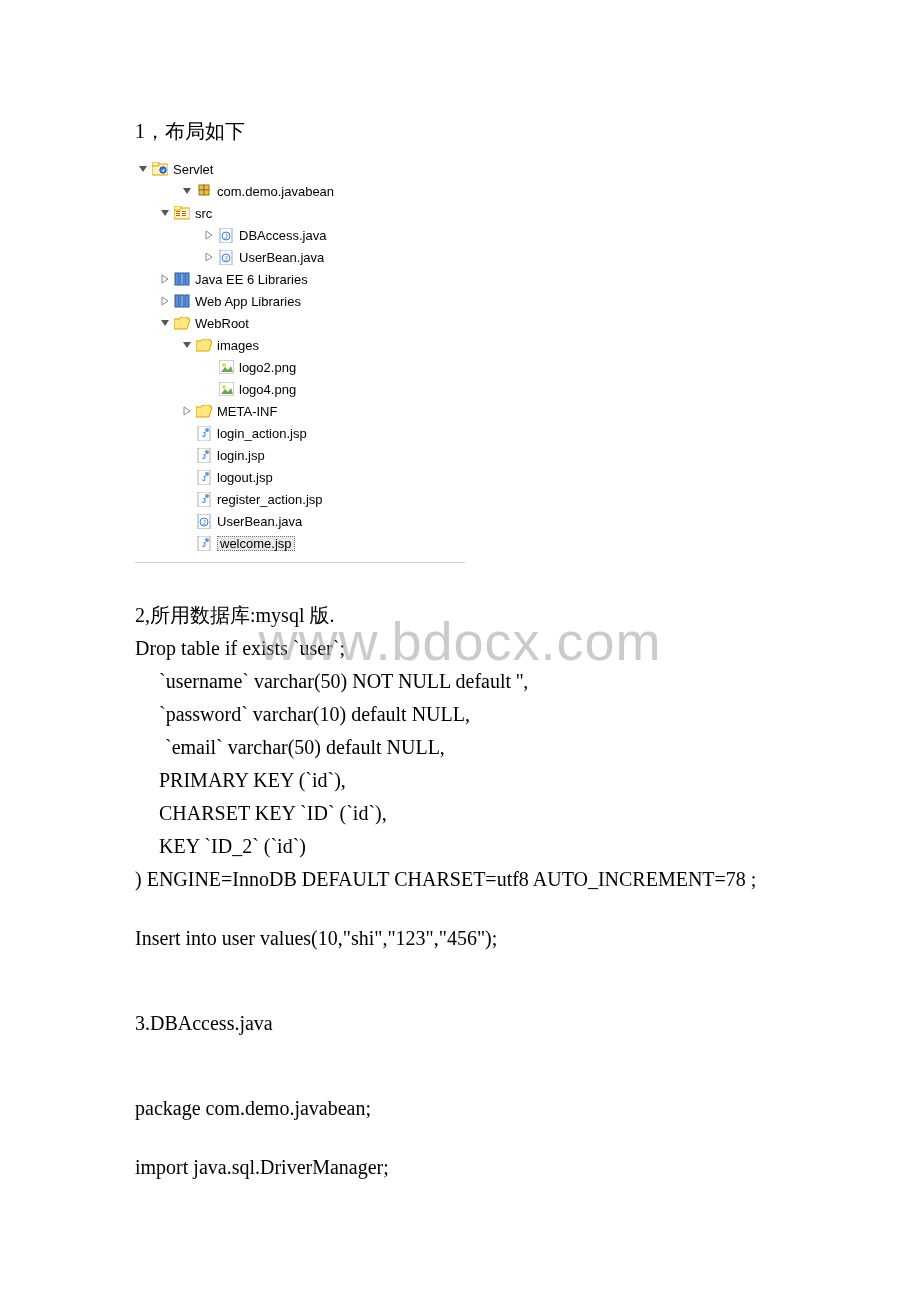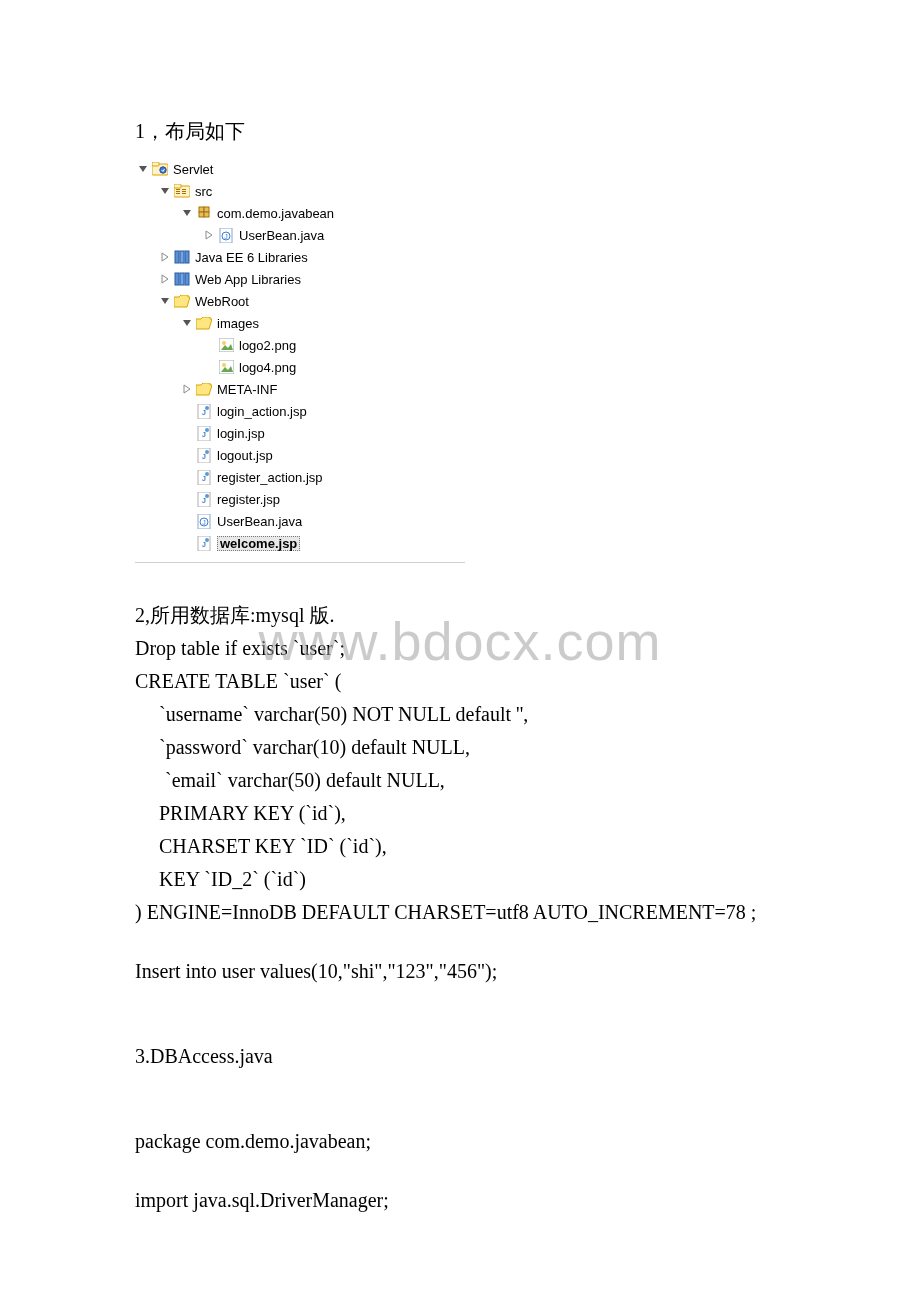--- a/index.html
+++ b/index.html
@@ -57,21 +57,20 @@
     align-items: center;
     justify-content: center;
     margin-right: 4px;
   }
   .ico svg { display: block; }
   .node-label { color: #000; }
   .selected-box {
     border: 1px dotted #777;
     background: #e8e8e8;
     padding: 0 2px;
-    font-weight: bold;
   }
   .watermark {
     position: absolute;
     top: 610px;
     left: 0;
     width: 920px;
     text-align: center;
     font-family: Arial, sans-serif;
     font-size: 54px;
     font-weight: 400;
@@ -112,20 +111,38 @@
             <rect x="0" y="2" width="16" height="11" rx="1" fill="#fff1c9" stroke="#d9a400"></rect>
             <rect x="0" y="0" width="7" height="4" rx="1" fill="#fff1c9" stroke="#d9a400"></rect>
             <circle cx="11" cy="8" r="3.2" fill="#3b7bd6" stroke="#1f4f99"></circle>
             <path d="M9.5 8 L11 9.5 L12.5 7" stroke="#fff" stroke-width="1" fill="none"></path>
           </svg>
       </span>
       <span class="node-label">Servlet</span>
     </div>
 
     <div class="tree-row">
+      <span class="indent i2"></span>
+      <span class="toggle">
+        <svg width="10" height="10">
+            <path d="M1 2 L9 2 L5 8 Z" fill="#555"></path>
+          </svg>
+      </span>
+      <span class="ico">
+        <svg width="16" height="14">
+            <rect x="3" y="1" width="5" height="5" fill="#e0c060" stroke="#a87000"></rect>
+            <rect x="8" y="1" width="5" height="5" fill="#e0c060" stroke="#a87000"></rect>
+            <rect x="3" y="6" width="5" height="5" fill="#e0c060" stroke="#a87000"></rect>
+            <rect x="8" y="6" width="5" height="5" fill="#e0c060" stroke="#a87000"></rect>
+          </svg>
+      </span>
+      <span class="node-label">com.demo.javabean</span>
+    </div>
+
+    <div class="tree-row">
       <span class="indent i1"></span>
       <span class="toggle">
         <svg width="10" height="10">
             <path d="M1 2 L9 2 L5 8 Z" fill="#555"></path>
           </svg>
       </span>
       <span class="ico">
         <svg width="16" height="14">
             <rect x="0" y="2" width="16" height="11" rx="1" fill="#fff1c9" stroke="#d9a400"></rect>
             <rect x="0" y="0" width="7" height="4" rx="1" fill="#fff1c9" stroke="#d9a400"></rect>
@@ -134,37 +151,35 @@
             <rect x="2" y="9" width="4" height="1" fill="#a87000"></rect>
             <rect x="8" y="5" width="4" height="1" fill="#a87000"></rect>
             <rect x="8" y="7" width="4" height="1" fill="#a87000"></rect>
             <rect x="8" y="9" width="4" height="1" fill="#a87000"></rect>
           </svg>
       </span>
       <span class="node-label">src</span>
     </div>
 
     <div class="tree-row">
-      <span class="indent i2"></span>
-      <span class="toggle">
-        <svg width="10" height="10">
-            <path d="M1 2 L9 2 L5 8 Z" fill="#555"></path>
-          </svg>
-      </span>
-      <span class="ico">
-        <svg width="16" height="14">
-            <rect x="3" y="1" width="5" height="5" fill="#e0c060" stroke="#a87000"></rect>
-            <rect x="8" y="1" width="5" height="5" fill="#e0c060" stroke="#a87000"></rect>
-            <rect x="3" y="6" width="5" height="5" fill="#e0c060" stroke="#a87000"></rect>
-            <rect x="8" y="6" width="5" height="5" fill="#e0c060" stroke="#a87000"></rect>
-          </svg>
-      </span>
-      <span class="node-label">com.demo.javabean</span>
-    </div>
-
+      <span class="indent i3"></span>
+      <span class="toggle">
+        <svg width="10" height="10">
+            <path d="M2 1 L8 5 L2 9 Z" fill="none" stroke="#8a8a8a"></path>
+          </svg>
+      </span>
+      <span class="ico">
+        <svg width="14" height="15">
+            <rect x="1" y="0" width="12" height="15" fill="#fff" stroke="#8aa8c8"></rect>
+            <circle cx="7" cy="8" r="4" fill="#fff" stroke="#3b7bd6"></circle>
+            <text x="7" y="11" font-size="7" text-anchor="middle" fill="#3b7bd6" font-family="Arial">J</text>
+          </svg>
+      </span>
+      <span class="node-label">DBAccess.java</span>
+    </div>
 
     <div class="tree-row">
       <span class="indent i3"></span>
       <span class="toggle">
         <svg width="10" height="10">
             <path d="M2 1 L8 5 L2 9 Z" fill="none" stroke="#8a8a8a"></path>
           </svg>
       </span>
       <span class="ico">
         <svg width="14" height="15">
@@ -328,32 +343,20 @@
       <span class="ico">
         <svg width="14" height="15">
             <rect x="1" y="0" width="12" height="15" fill="#fff" stroke="#b0b0b0"></rect>
             <text x="7" y="11" font-size="7" text-anchor="middle" fill="#3b7bd6" font-family="Arial" font-weight="bold">J</text>
             <circle cx="10" cy="4" r="2" fill="#5a9bd4"></circle>
           </svg>
       </span>
       <span class="node-label">register_action.jsp</span>
     </div>
 
-    <div class="tree-row">
-      <span class="indent i2"></span>
-      <span class="toggle"></span>
-      <span class="ico">
-        <svg width="14" height="15">
-            <rect x="1" y="0" width="12" height="15" fill="#fff" stroke="#b0b0b0"></rect>
-            <text x="7" y="11" font-size="7" text-anchor="middle" fill="#3b7bd6" font-family="Arial" font-weight="bold">J</text>
-            <circle cx="10" cy="4" r="2" fill="#5a9bd4"></circle>
-          </svg>
-      </span>
-      <span class="node-label">register.jsp</span>
-    </div>
 
     <div class="tree-row">
       <span class="indent i2"></span>
       <span class="toggle"></span>
       <span class="ico">
         <svg width="14" height="15">
             <rect x="1" y="0" width="12" height="15" fill="#fff" stroke="#8aa8c8"></rect>
             <circle cx="7" cy="8" r="4" fill="#fff" stroke="#3b7bd6"></circle>
             <text x="7" y="11" font-size="7" text-anchor="middle" fill="#3b7bd6" font-family="Arial">J</text>
           </svg>
@@ -373,21 +376,20 @@
       </span>
       <span class="node-label selected-box">welcome.jsp</span>
     </div>
 
   </div>
 
   <div class="body-text">
     <div class="spacer"></div>
     <p>2,所用数据库:mysql 版.</p>
     <p>Drop table if exists `user`;</p>
-    <p>CREATE TABLE `user` (</p>
     <p class="code-indent">`username` varchar(50) NOT NULL default '',</p>
     <p class="code-indent">`password` varchar(10) default NULL,</p>
     <p class="code-indent2"> `email` varchar(50) default NULL,</p>
     <p class="code-indent">PRIMARY KEY   (`id`),</p>
     <p class="code-indent">CHARSET KEY `ID` (`id`),</p>
     <p class="code-indent">KEY `ID_2` (`id`)</p>
     <p>) ENGINE=InnoDB    DEFAULT CHARSET=utf8 AUTO_INCREMENT=78 ;</p>
     <div class="spacer"></div>
     <p>Insert into user values(10,"shi","123","456");</p>
     <div class="spacer2"></div>

